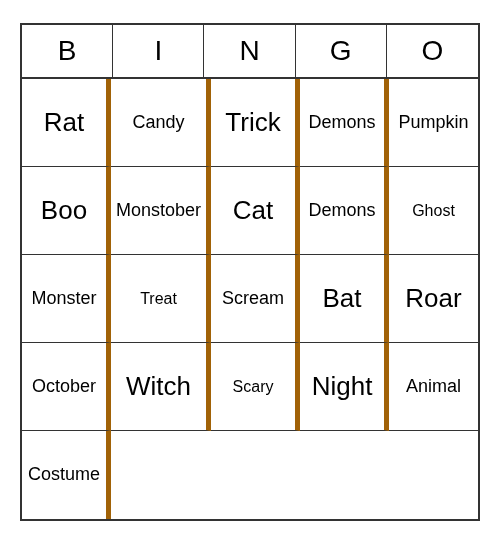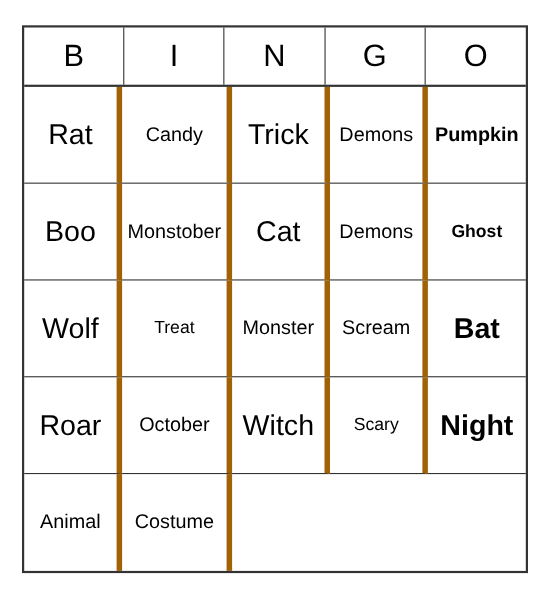--- a/index.html
+++ b/index.html
@@ -55,21 +55,20 @@
       align-items: center;
       text-align: center;
       border-right: 5px solid #a16207;
       border-bottom: 1px solid #333;
       padding: 5px;
       min-height: 88px;
     }
 
     .bingo-cell:nth-child(5n) {
       border-right: none;
-      font-weight: bold;
     }
 
     .bingo-cell:nth-child(n+21) {
       border-bottom: none;
     }
 
     .bingo-cell span {
       line-height: 1.1;
     }
 
@@ -121,27 +120,24 @@
       <div class="bingo-cell">
         <span class="size-large">Cat</span>
       </div>
       <div class="bingo-cell">
         <span class="size-small">Demons</span>
       </div>
       <div class="bingo-cell">
         <span class="size-medium">Ghost</span>
       </div>
       <div class="bingo-cell">
-        <span class="size-large">Wolf</span>
+        <span class="size-small">Monster</span>
       </div>
       <div class="bingo-cell">
         <span class="size-medium">Treat</span>
-      </div>
-      <div class="bingo-cell">
-        <span class="size-small">Monster</span>
       </div>
       <div class="bingo-cell">
         <span class="size-small">Scream</span>
       </div>
       <div class="bingo-cell">
         <span class="size-large">Bat</span>
       </div>
       <div class="bingo-cell">
         <span class="size-large">Roar</span>
       </div>

